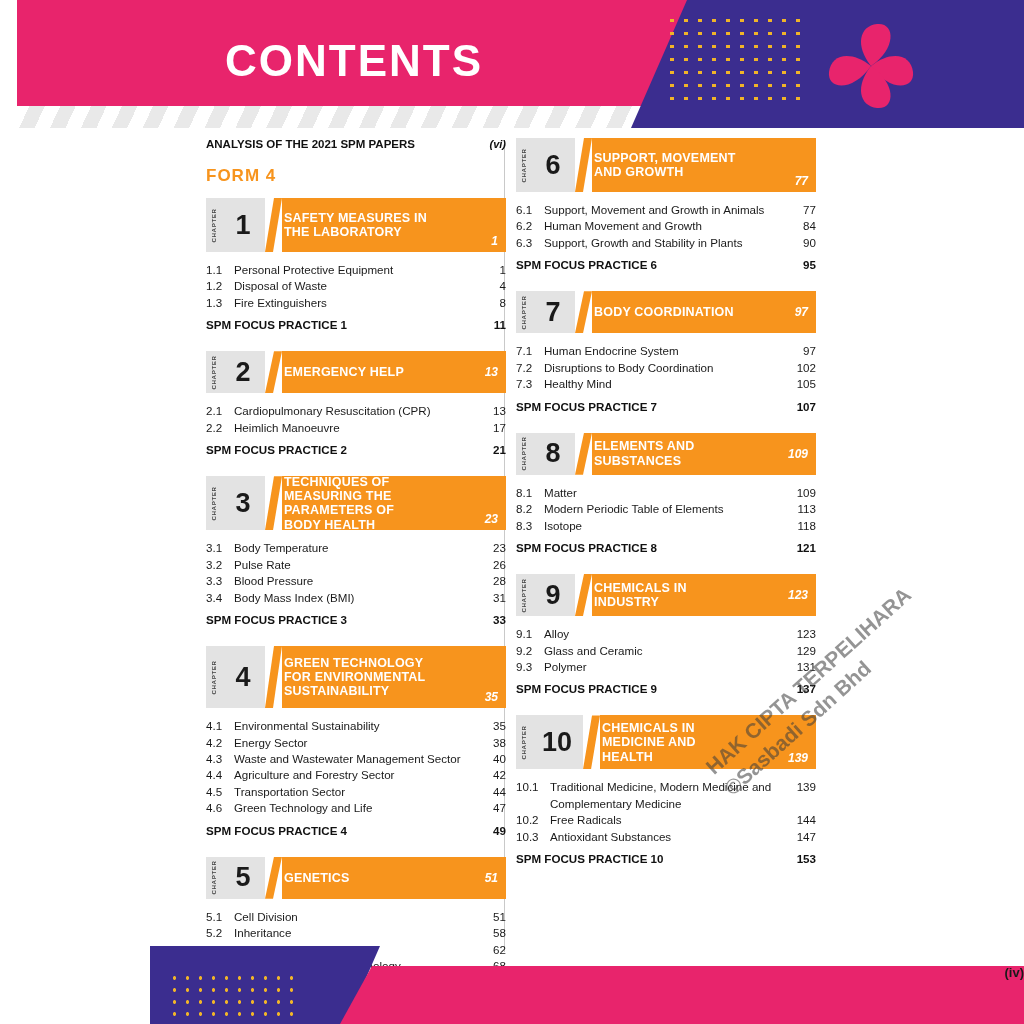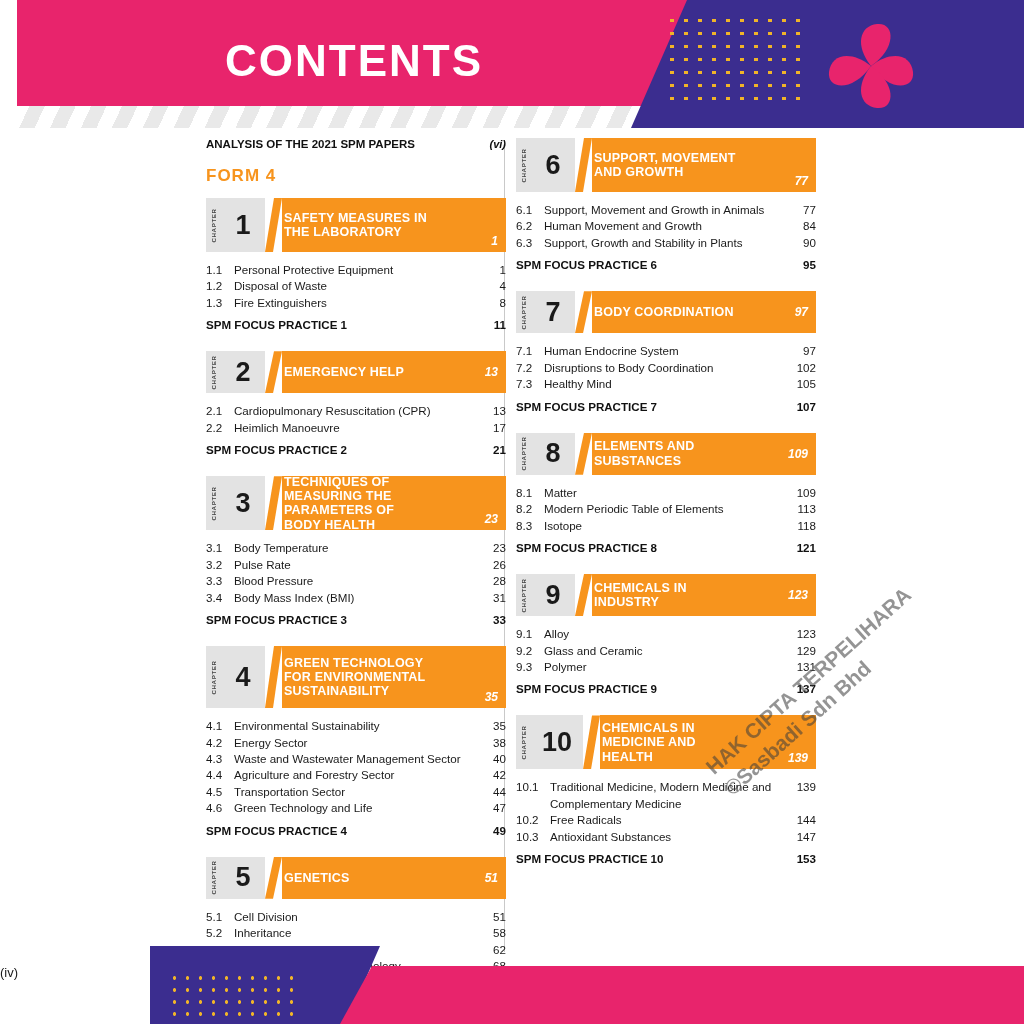--- a/index.html
+++ b/index.html
@@ -57,21 +57,21 @@
     background-image: radial-gradient(#f0b429 1.8px, transparent 2px);
     background-size: 13px 12px;
   }
   .ftr-pink {
     position: absolute; bottom: 0; left: 340px; width: 684px; height: 58px;
     background: #e8246c;
     clip-path: polygon(32px 0, 684px 0, 684px 58px, 0 58px);
   }
   .page-num {
     position: absolute; bottom: 44px; left: 0; width: 1024px;
-    text-align: left; font-size: 13px; font-weight: normal; color: #1a1a1a;
+    text-align: right; font-size: 13px; font-weight: bold; color: #1a1a1a;
   }
 
   
   .cols {
     position: absolute; top: 138px; left: 0; width: 948px; height: 820px;
   }
   .col { position: absolute; top: 0; width: 300px; }
   .col-left { left: 206px; }
   .col-right { left: 516px; }
   .divider {

